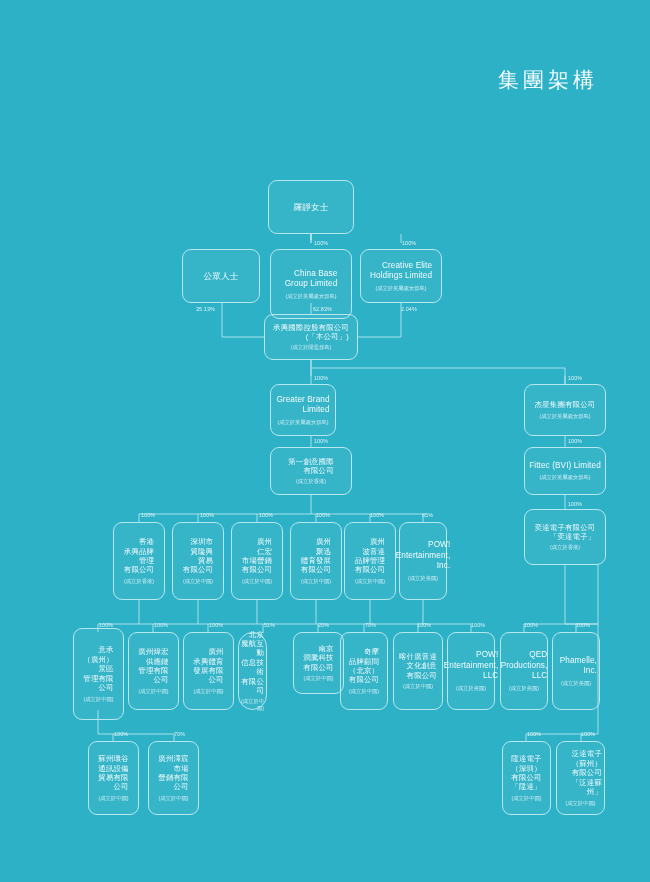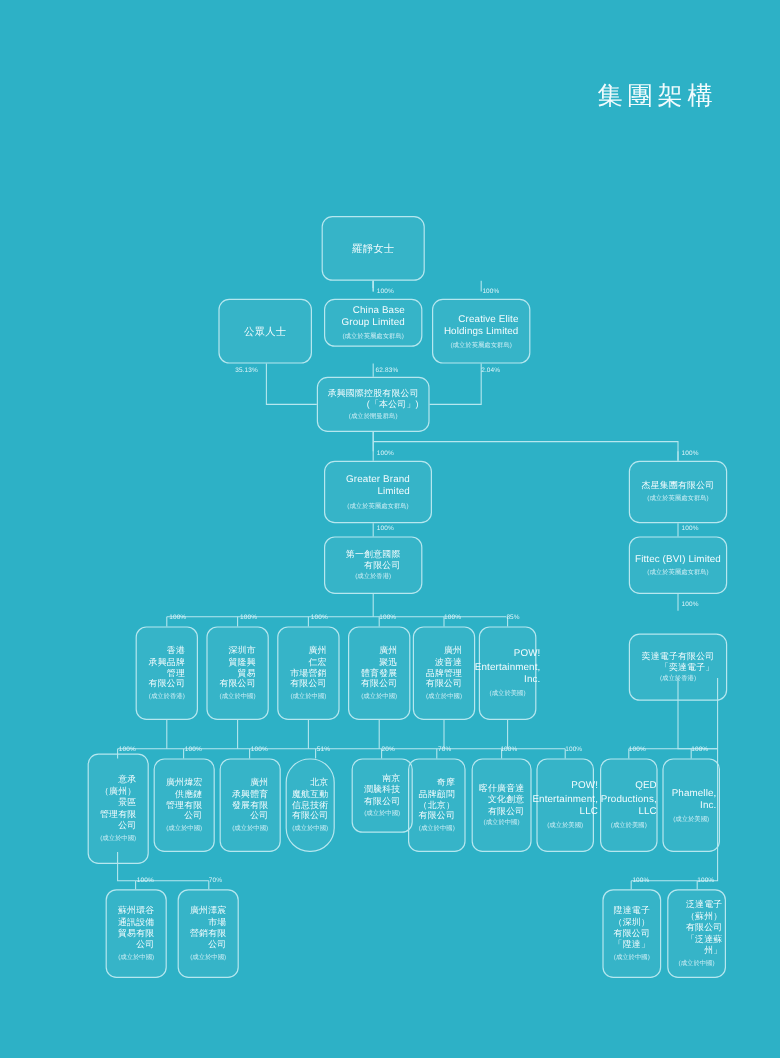--- a/index.html
+++ b/index.html
@@ -150,54 +150,54 @@
       <path d="M598,521 L598,690 L581,690" fill="none" stroke="#b6e7ef" stroke-width="0.9"></path>
     </svg>
 
   <div id="nodes-layer">
       <div class="node big" style="left: 268px; top: 136px; width: 86px; height: 54px;">
         <div class="nm">羅靜女士</div>
       </div>
       <div class="node big" style="left: 182px; top: 205px; width: 78px; height: 54px;">
         <div class="nm">公眾人士</div>
       </div>
-      <div class="node en" style="left: 270px; top: 205px; width: 82px; height: 40px;">
+      <div class="node en" style="left: 270px; top: 205px; width: 82px; height: 70px;">
         <div class="nm">China Base
 Group Limited</div>
         <div class="sub">(成立於英屬處女群島)</div>
       </div>
       <div class="node en" style="left: 360px; top: 205px; width: 82px; height: 54px;">
         <div class="nm">Creative Elite
 Holdings Limited</div>
         <div class="sub">(成立於英屬處女群島)</div>
       </div>
       <div class="node" style="left: 264px; top: 270px; width: 94px; height: 46px;">
         <div class="nm">承興國際控股有限公司
 (「本公司」)</div>
         <div class="sub">(成立於開曼群島)</div>
       </div>
-      <div class="node en" style="left: 270px; top: 340px; width: 90px; height: 52px;">
+      <div class="node en" style="left: 270px; top: 340px; width: 66px; height: 52px;">
         <div class="nm">Greater Brand
 Limited</div>
         <div class="sub">(成立於英屬處女群島)</div>
       </div>
       <div class="node" style="left: 270px; top: 403px; width: 82px; height: 48px;">
         <div class="nm">第一創意國際
 有限公司</div>
         <div class="sub">(成立於香港)</div>
       </div>
       <div class="node" style="left: 524px; top: 340px; width: 82px; height: 52px;">
         <div class="nm">杰星集團有限公司</div>
         <div class="sub">(成立於英屬處女群島)</div>
       </div>
       <div class="node en" style="left: 524px; top: 403px; width: 82px; height: 48px;">
         <div class="nm">Fittec (BVI) Limited</div>
         <div class="sub">(成立於英屬處女群島)</div>
       </div>
-      <div class="node" style="left: 524px; top: 484px; width: 82px; height: 56px;">
+      <div class="node" style="left: 524px; top: 465px; width: 82px; height: 56px;">
         <div class="nm">奕達電子有限公司
 「奕達電子」</div>
         <div class="sub">(成立於香港)</div>
       </div>
       <div class="node" style="left: 113px; top: 478px; width: 52px; height: 78px;">
         <div class="nm">香港
 承興品牌
 管理
 有限公司</div>
         <div class="sub">(成立於香港)</div>
@@ -251,21 +251,21 @@
 公司</div>
         <div class="sub">(成立於中國)</div>
       </div>
       <div class="node" style="left: 183px; top: 588px; width: 51px; height: 78px;">
         <div class="nm">廣州
 承興體育
 發展有限
 公司</div>
         <div class="sub">(成立於中國)</div>
       </div>
-      <div class="node" style="left: 238px; top: 588px; width: 41px; height: 78px; border-radius: 20px;">
+      <div class="node" style="left: 238px; top: 588px; width: 29px; height: 78px; border-radius: 20px;">
         <div class="nm">北京
 魔航互動
 信息技術
 有限公司</div>
         <div class="sub">(成立於中國)</div>
       </div>
       <div class="node" style="left: 293px; top: 588px; width: 51px; height: 62px;">
         <div class="nm">南京
 潤騰科技
 有限公司</div>

